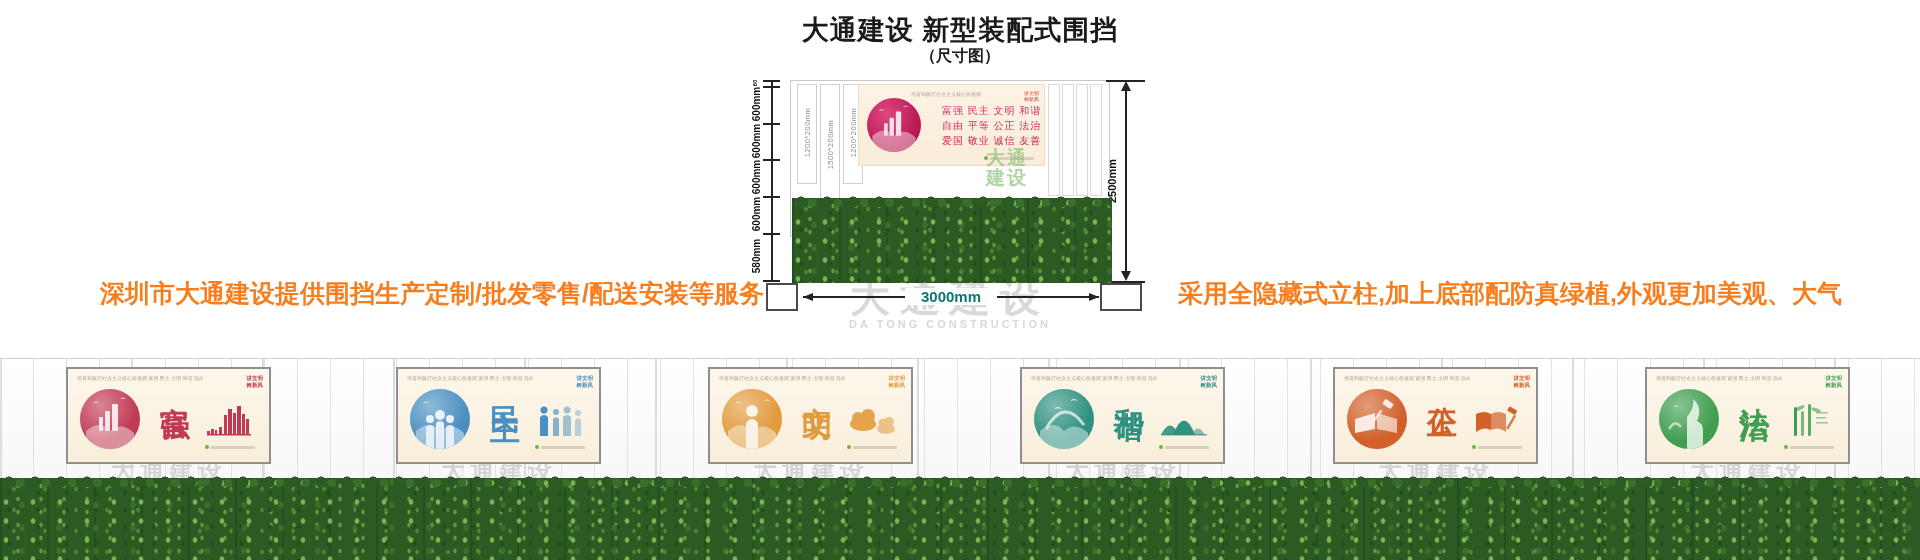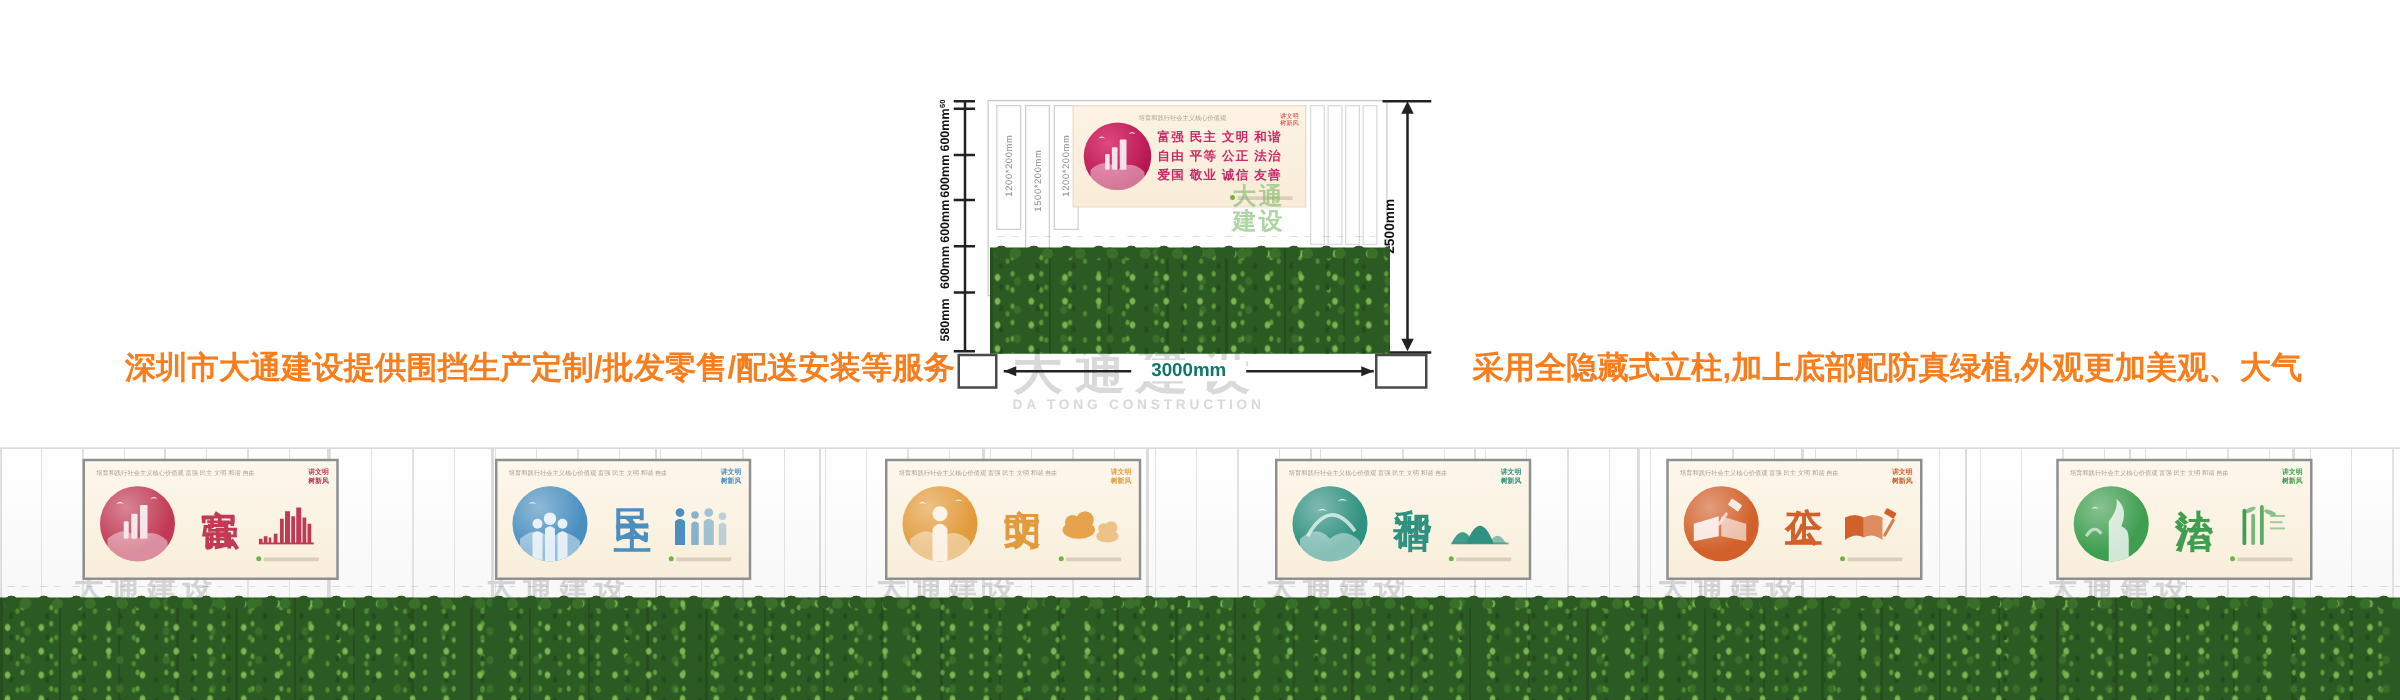--- a/index.html
+++ b/index.html
@@ -29,21 +29,21 @@
   .slat3{left:843px;top:84px;width:20px;height:100px;}
   .rslat{position:absolute;top:84px;width:12px;height:112px;background:#fff;border:1px solid #dadada;z-index:3;}
 
   .banner{position:absolute;left:858px;top:84px;width:187px;height:82px;
           background:linear-gradient(#fdf3e4,#f9ecd8);border:1px solid #e8dcc6;z-index:4;}
   .banner-header{position:absolute;left:52px;top:6px;font-size:5px;color:#b3a28f;white-space:nowrap;
                  max-width:100px;overflow:hidden;}
   .banner-corner{position:absolute;right:5px;top:5px;font-size:5px;line-height:6px;color:#d33a3a;text-align:center;}
   .banner-circle{position:absolute;left:8px;top:13px;width:54px;height:54px;border-radius:50%;
                  background:radial-gradient(circle at 36% 30%,#e0487f,#b3124d 75%);overflow:hidden;}
-  .banner-rows{position:absolute;left:67px;top:18px;font-size:10px;font-weight:700;
+  .banner-rows{position:absolute;left:83px;top:18px;font-size:10px;font-weight:400;
                color:#cc2a66;line-height:15px;white-space:nowrap;letter-spacing:1px;}
   .banner-fine{position:absolute;right:10px;bottom:5px;display:flex;align-items:center;gap:2px;}
   .fine-dot{width:4px;height:4px;border-radius:50%;background:#6db540;}
   .fine-bar{width:44px;height:3px;background:#d9cfbc;}
 
   .logo-wm{position:absolute;left:986px;top:148px;z-index:5;font-weight:700;font-size:19px;line-height:20px;
            color:rgba(124,185,104,.6);letter-spacing:2px;text-align:center;}
 
   
   .dim{position:absolute;background:#222;z-index:6;}
@@ -62,21 +62,21 @@
   .hline-bot{left:803px;top:296px;width:296px;height:1.5px;}
   .arr-left{left:803px;top:293px;border-top:4px solid transparent;border-bottom:4px solid transparent;border-right:10px solid #222;}
   .arr-right{left:1089px;top:293px;border-top:4px solid transparent;border-bottom:4px solid transparent;border-left:10px solid #222;}
   .blabel{position:absolute;left:905px;top:288px;width:92px;text-align:center;background:#fff;
           font-size:15px;font-weight:700;color:#0f766e;z-index:7;}
   .foot{position:absolute;top:283px;height:28px;background:#fff;border:2px solid #4a4a4a;z-index:5;}
   .foot-l{left:766px;width:32px;}
   .foot-r{left:1100px;width:42px;}
 
   
-  .wm{position:absolute;text-align:left;color:#d9d9d9;z-index:1;}
+  .wm{position:absolute;text-align:center;color:#d9d9d9;z-index:1;}
   .wm-main{left:810px;top:276px;width:280px;}
   .wm-main .wm-cn{font-size:40px;font-weight:700;letter-spacing:10px;line-height:42px;}
   .wm-main .wm-en{font-size:11px;font-weight:700;letter-spacing:3px;}
   .wm-panel{width:220px;top:458px;z-index:1;color:#d4d4d4;}
   .wm-panel .wm-cn{font-size:24px;font-weight:700;letter-spacing:5px;line-height:26px;}
   .wm-panel .wm-en{font-size:8px;font-weight:700;letter-spacing:2px;}
 
   
   .hedge{position:absolute;background-color:#2c5a23;
     background-image:
@@ -116,20 +116,22 @@
   .p-word{position:absolute;left:86px;top:14px;writing-mode:vertical-rl;text-orientation:upright;
           font-size:30px;font-weight:700;letter-spacing:4px;color:var(--c);}
   .p-icon{position:absolute;right:16px;bottom:26px;width:46px;height:32px;color:var(--c);}
   .p-fine{position:absolute;right:14px;bottom:13px;display:flex;align-items:center;gap:2px;}
 </style>
 </head>
 <body>
 
 <div class="stage">
 
+  <div class="title">大通建设 新型装配式围挡</div>
+  <div class="caption dim-caption">（尺寸图）</div>
 
   <div class="note note-left" style="color: rgb(248, 125, 29);">深圳市大通建设提供围挡生产定制/批发零售/配送安装等服务</div>
   <div class="note note-right" style="color: rgb(248, 125, 29);">采用全隐藏式立柱,加上底部配防真绿植,外观更加美观、大气</div>
 
   <div>
 
     <div class="wm wm-main">
       <div class="wm-cn">大通建设</div>
       <div class="wm-en">DA TONG CONSTRUCTION</div>
     </div>

